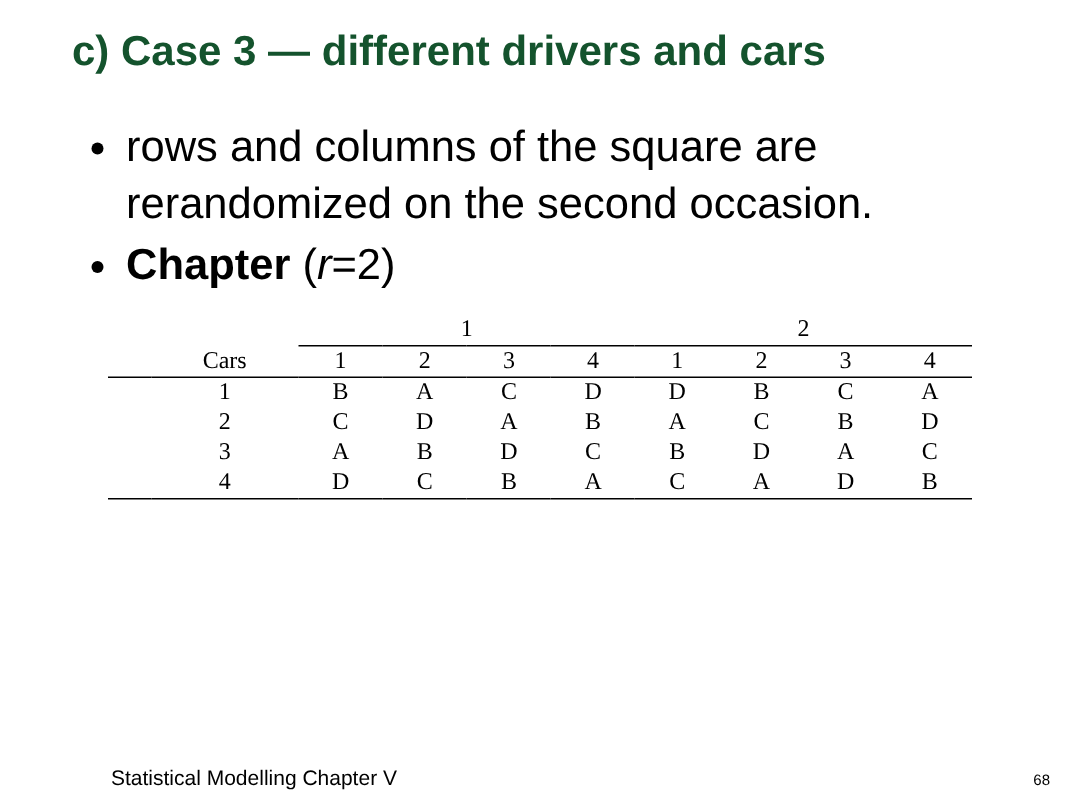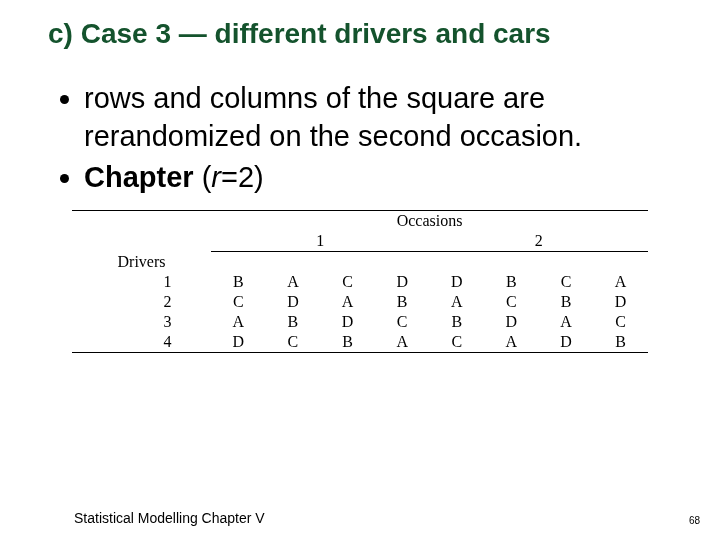--- a/index.html
+++ b/index.html
@@ -90,41 +90,37 @@
     <li>rows and columns of the square are rerandomized on the second occasion.</li>
     <li class="layout-line">
       <span class="strong">Chapter</span><span> (</span><span class="italic">r</span><span>=2)</span>
     </li>
   </ul>
 </div>
 
 <div class="table-wrap">
   <table class="latin">
     <tbody>
-        <tr class="bt">
-      <td class="left"></td>
-          <td></td>
-      <td colspan="8">Occasions</td>
-    </tr>
     <tr>
       <td class="left"></td>
           <td></td>
       <td colspan="4" class="bb">1</td>
       <td colspan="4" class="bb">2</td>
     </tr>
-    <tr>
-      <td class="drivers-label" colspan="2">Drivers</td>
-      <td></td>
-          <td></td>
-          <td></td>
-          <td></td>
-          <td></td>
-          <td></td>
-          <td></td>
-          <td></td>
+    <tr class="bb">
+      <td class="left"></td>
+      <td>Cars</td>
+      <td>1</td>
+      <td>2</td>
+      <td>3</td>
+      <td>4</td>
+      <td>1</td>
+      <td>2</td>
+      <td>3</td>
+      <td>4</td>
     </tr>
     <tr>
       <td></td>
       <td>1</td>
       <td>B</td>
       <td>A</td>
       <td>C</td>
       <td>D</td>
       <td>D</td>
       <td>B</td>

